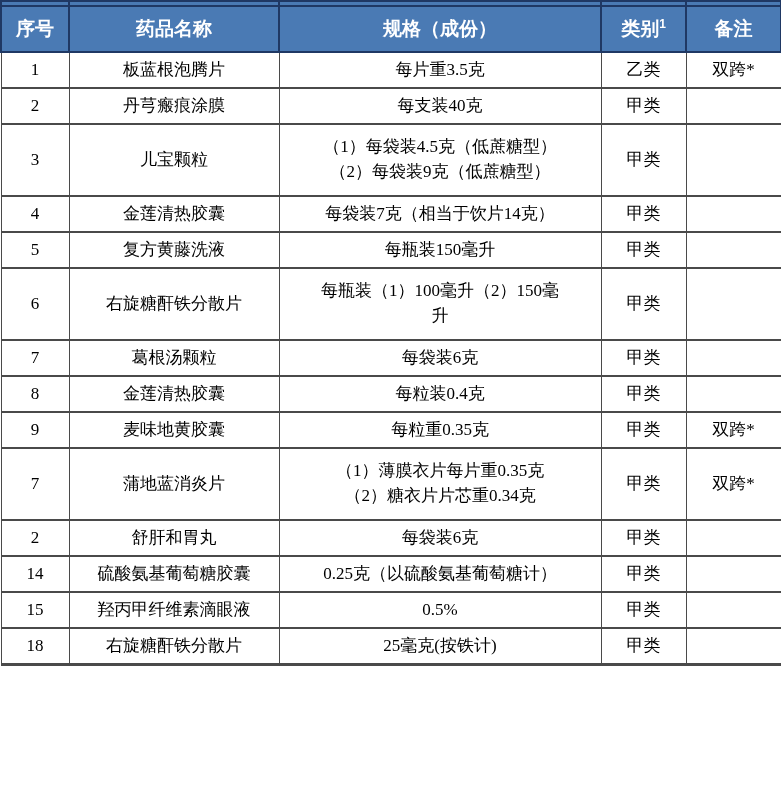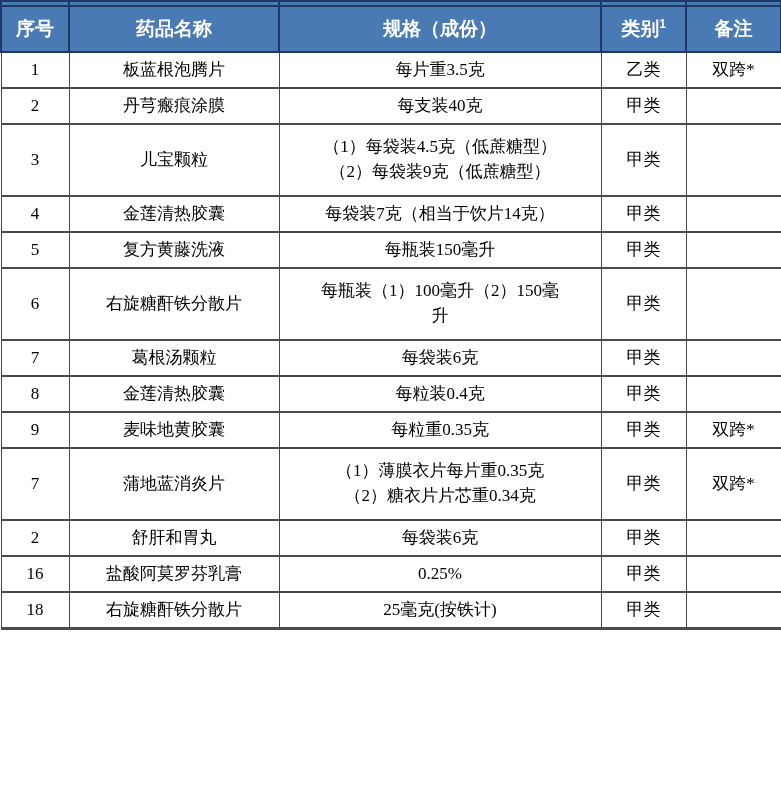--- a/index.html
+++ b/index.html
@@ -169,29 +169,36 @@
 
 
   <tr>
     <td class="col-no">2</td>
     <td class="col-name">舒肝和胃丸</td>
     <td class="col-spec">每袋装6克</td>
     <td class="col-category">甲类</td>
     <td class="col-note"></td>
   </tr>
 
-
-
-  <tr>
-    <td class="col-no">16</td>
-    <td class="col-name">盐酸阿莫罗芬乳膏</td>
-    <td class="col-spec">0.25%</td>
-    <td class="col-category">甲类</td>
-    <td class="col-note"></td>
-  </tr>
+  <tr>
+    <td class="col-no">14</td>
+    <td class="col-name">硫酸氨基葡萄糖胶囊</td>
+    <td class="col-spec">0.25克（以硫酸氨基葡萄糖计）</td>
+    <td class="col-category">甲类</td>
+    <td class="col-note"></td>
+  </tr>
+
+  <tr>
+    <td class="col-no">15</td>
+    <td class="col-name">羟丙甲纤维素滴眼液</td>
+    <td class="col-spec">0.5%</td>
+    <td class="col-category">甲类</td>
+    <td class="col-note"></td>
+  </tr>
+
 
 
   <tr>
     <td class="col-no">18</td>
     <td class="col-name">右旋糖酐铁分散片</td>
     <td class="col-spec">25毫克(按铁计)</td>
     <td class="col-category">甲类</td>
     <td class="col-note"></td>
   </tr>
 </tbody>

